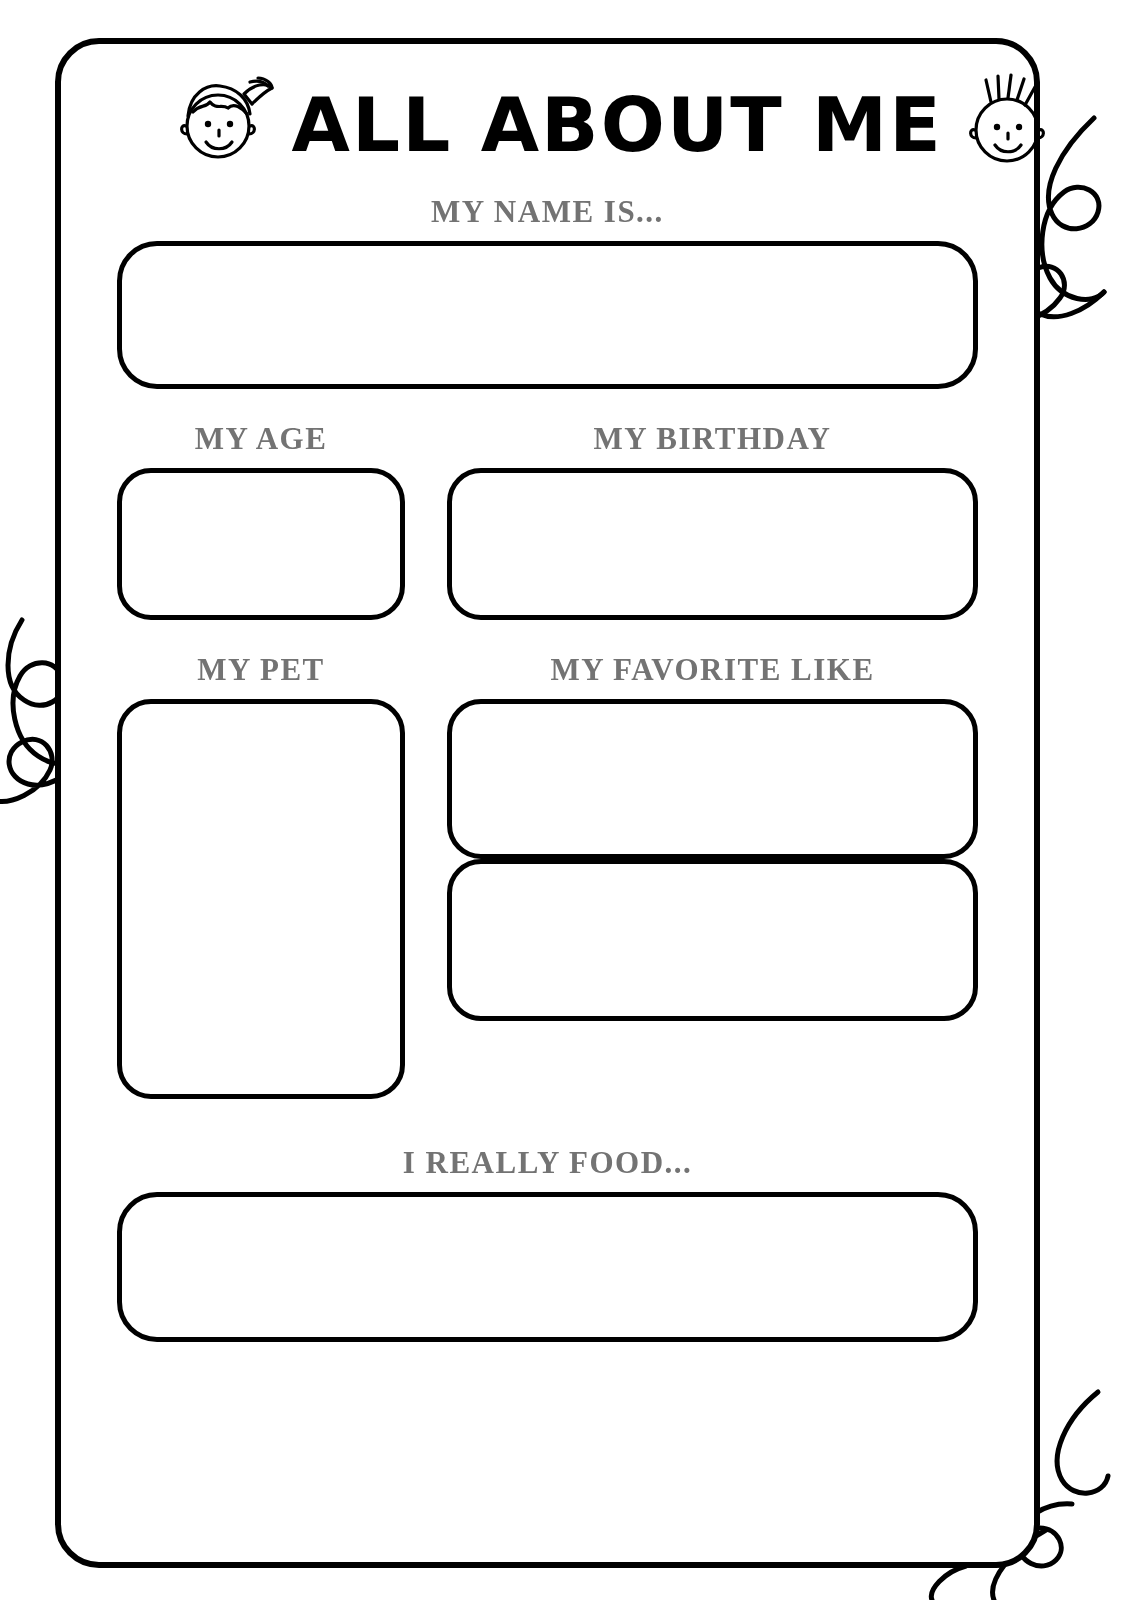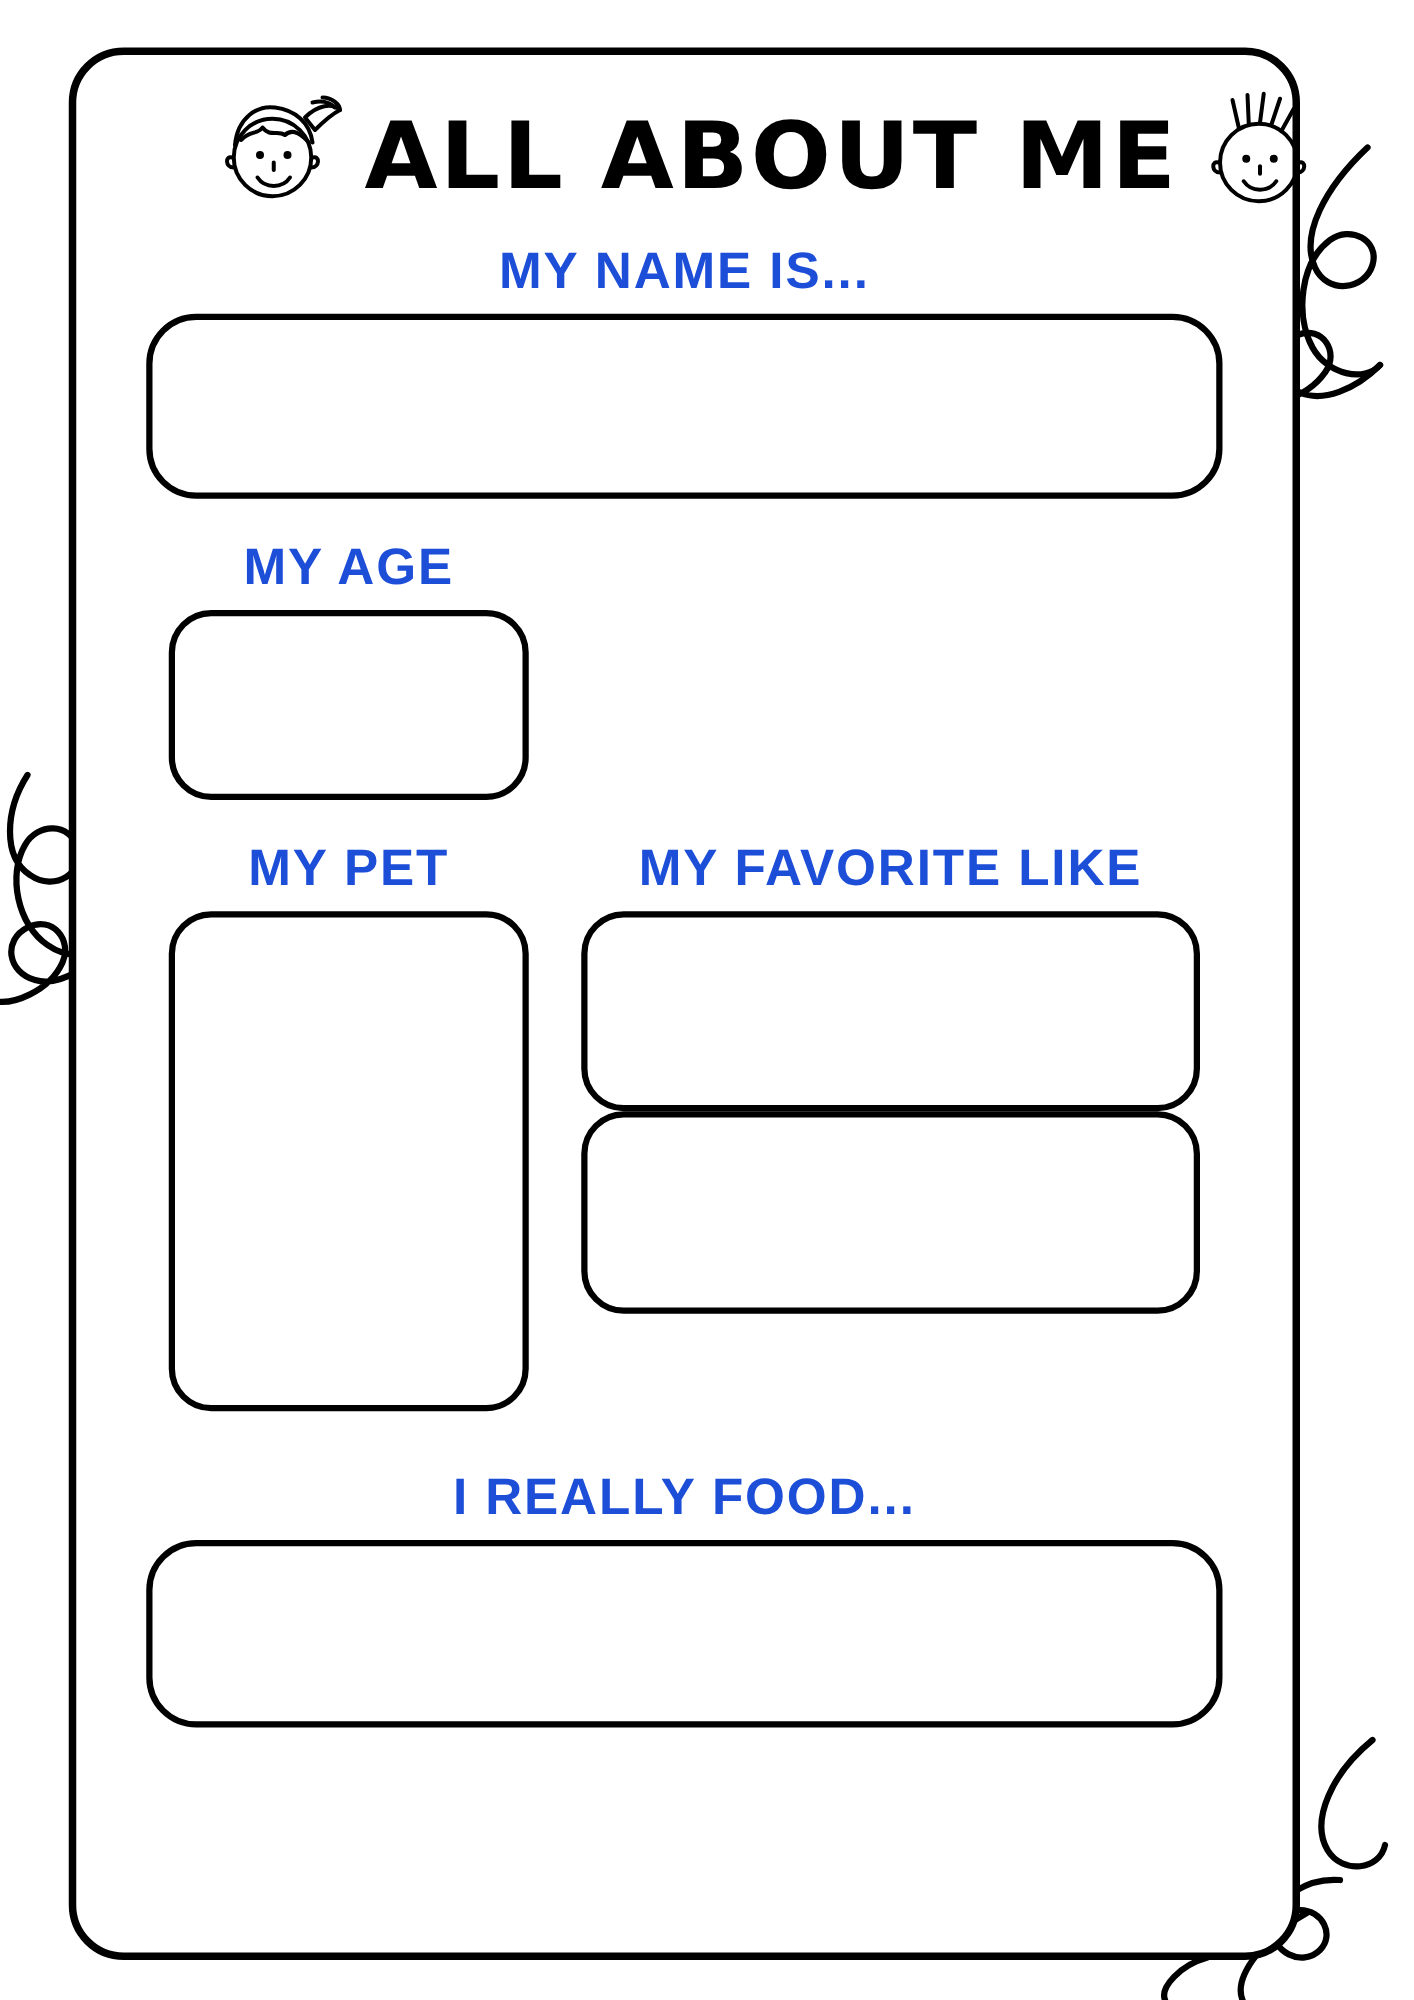--- a/index.html
+++ b/index.html
@@ -73,25 +73,25 @@
   
   .content {
     position: absolute;
     left: 55px;
     top: 196px;
     width: 985px;
   }
 
   .label {
     text-align: center;
-    font-family: Liberation Sans, sans-serif;
+    font-family: Liberation Serif, serif;
     font-weight: bold;
-    font-size: 41px;
+    font-size: 31px;
     letter-spacing: 1.5px;
-    color: #1d4ed8;
+    color: #737373;
     line-height: 1;
     margin-bottom: 14px;
     white-space: nowrap;
   }
 
   .box {
     border: 5px solid #000;
     border-radius: 34px;
     background: #fff;
     box-sizing: border-box;
@@ -102,21 +102,21 @@
     padding: 0 62px;
   }
   .box-name {
     height: 148px;
     border-radius: 40px;
   }
 
   
   .grid {
     display: flex;
-    padding: 0 80px;
+    padding: 0 62px;
     gap: 42px;
     margin-top: 34px;
   }
   .col-left-narrow { width: 288px; flex: 0 0 288px; }
   .col-right-wide { flex: 1 1 auto; }
 
   .box-age { height: 152px; border-radius: 34px; }
   .box-birthday { height: 152px; border-radius: 34px; }
 
   .box-pet { height: 400px; border-radius: 34px; }
@@ -209,20 +209,24 @@
     <div class="row-name">
       <div class="label">MY NAME IS...</div>
       <div class="box box-name" placeholder=""></div>
     </div>
 
     <div class="grid">
       <div class="col-left-narrow">
         <div class="label">MY AGE</div>
         <div class="box box-age" placeholder=""></div>
       </div>
+      <div class="col-right-wide">
+        <div class="label">MY BIRTHDAY</div>
+        <div class="box box-birthday" placeholder=""></div>
+      </div>
     </div>
 
     <div class="grid">
       <div class="col-left-narrow">
         <div class="label">MY PET</div>
         <div class="box box-pet" placeholder=""></div>
       </div>
       <div class="col-right-wide">
         <div class="label">MY FAVORITE LIKE</div>
         <div class="box box-color" placeholder=""></div>

